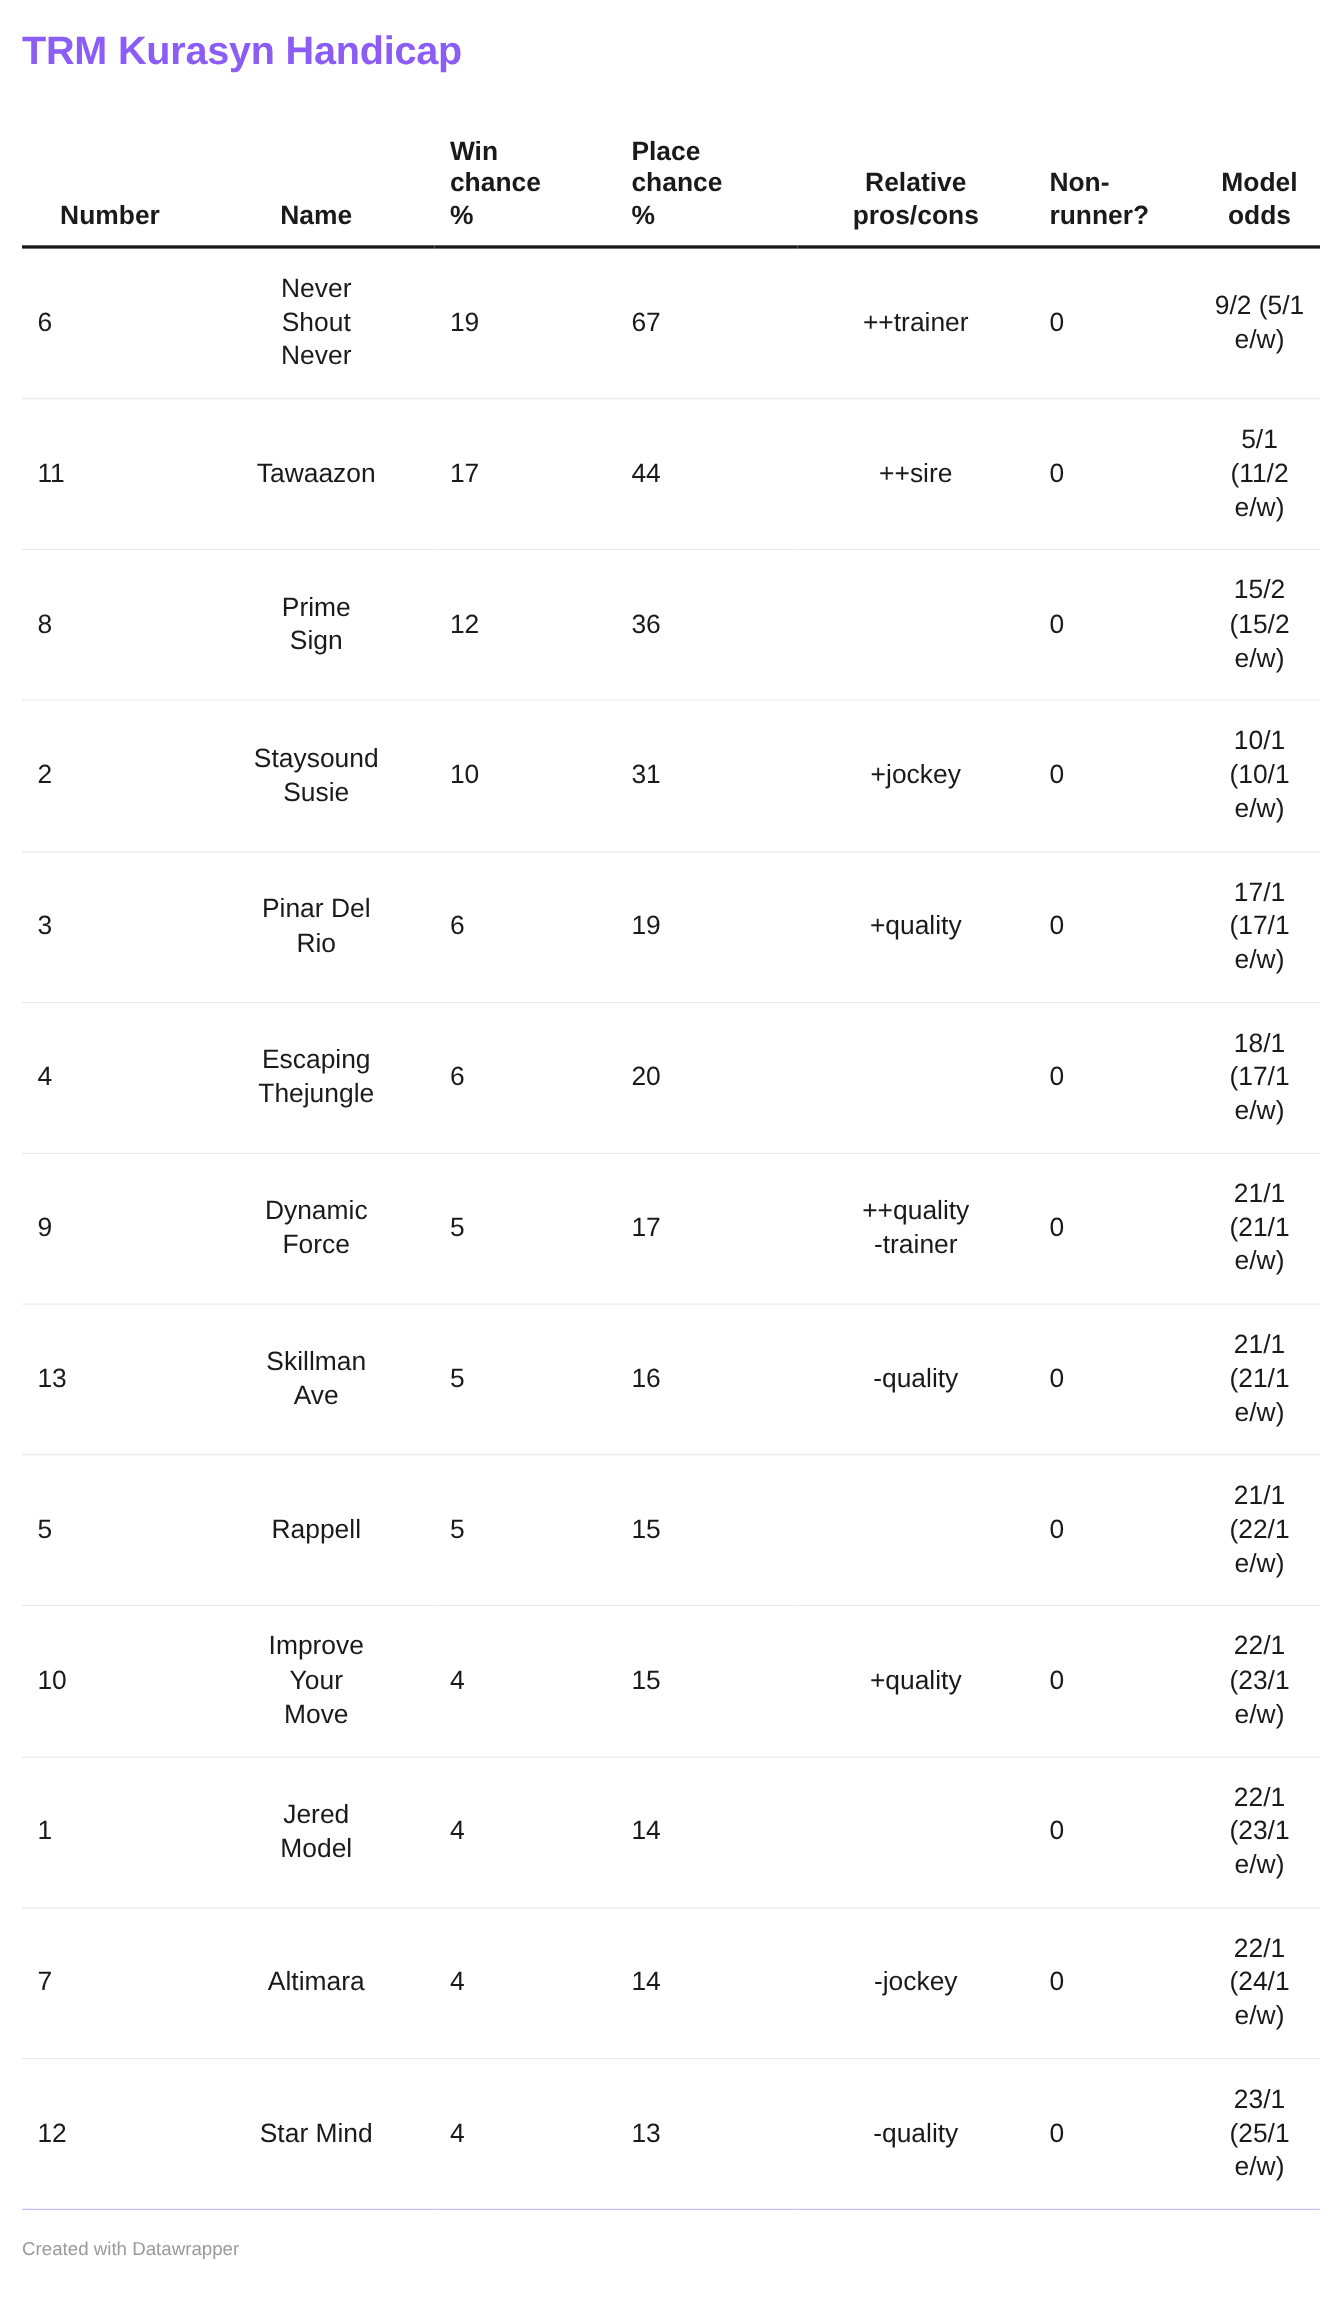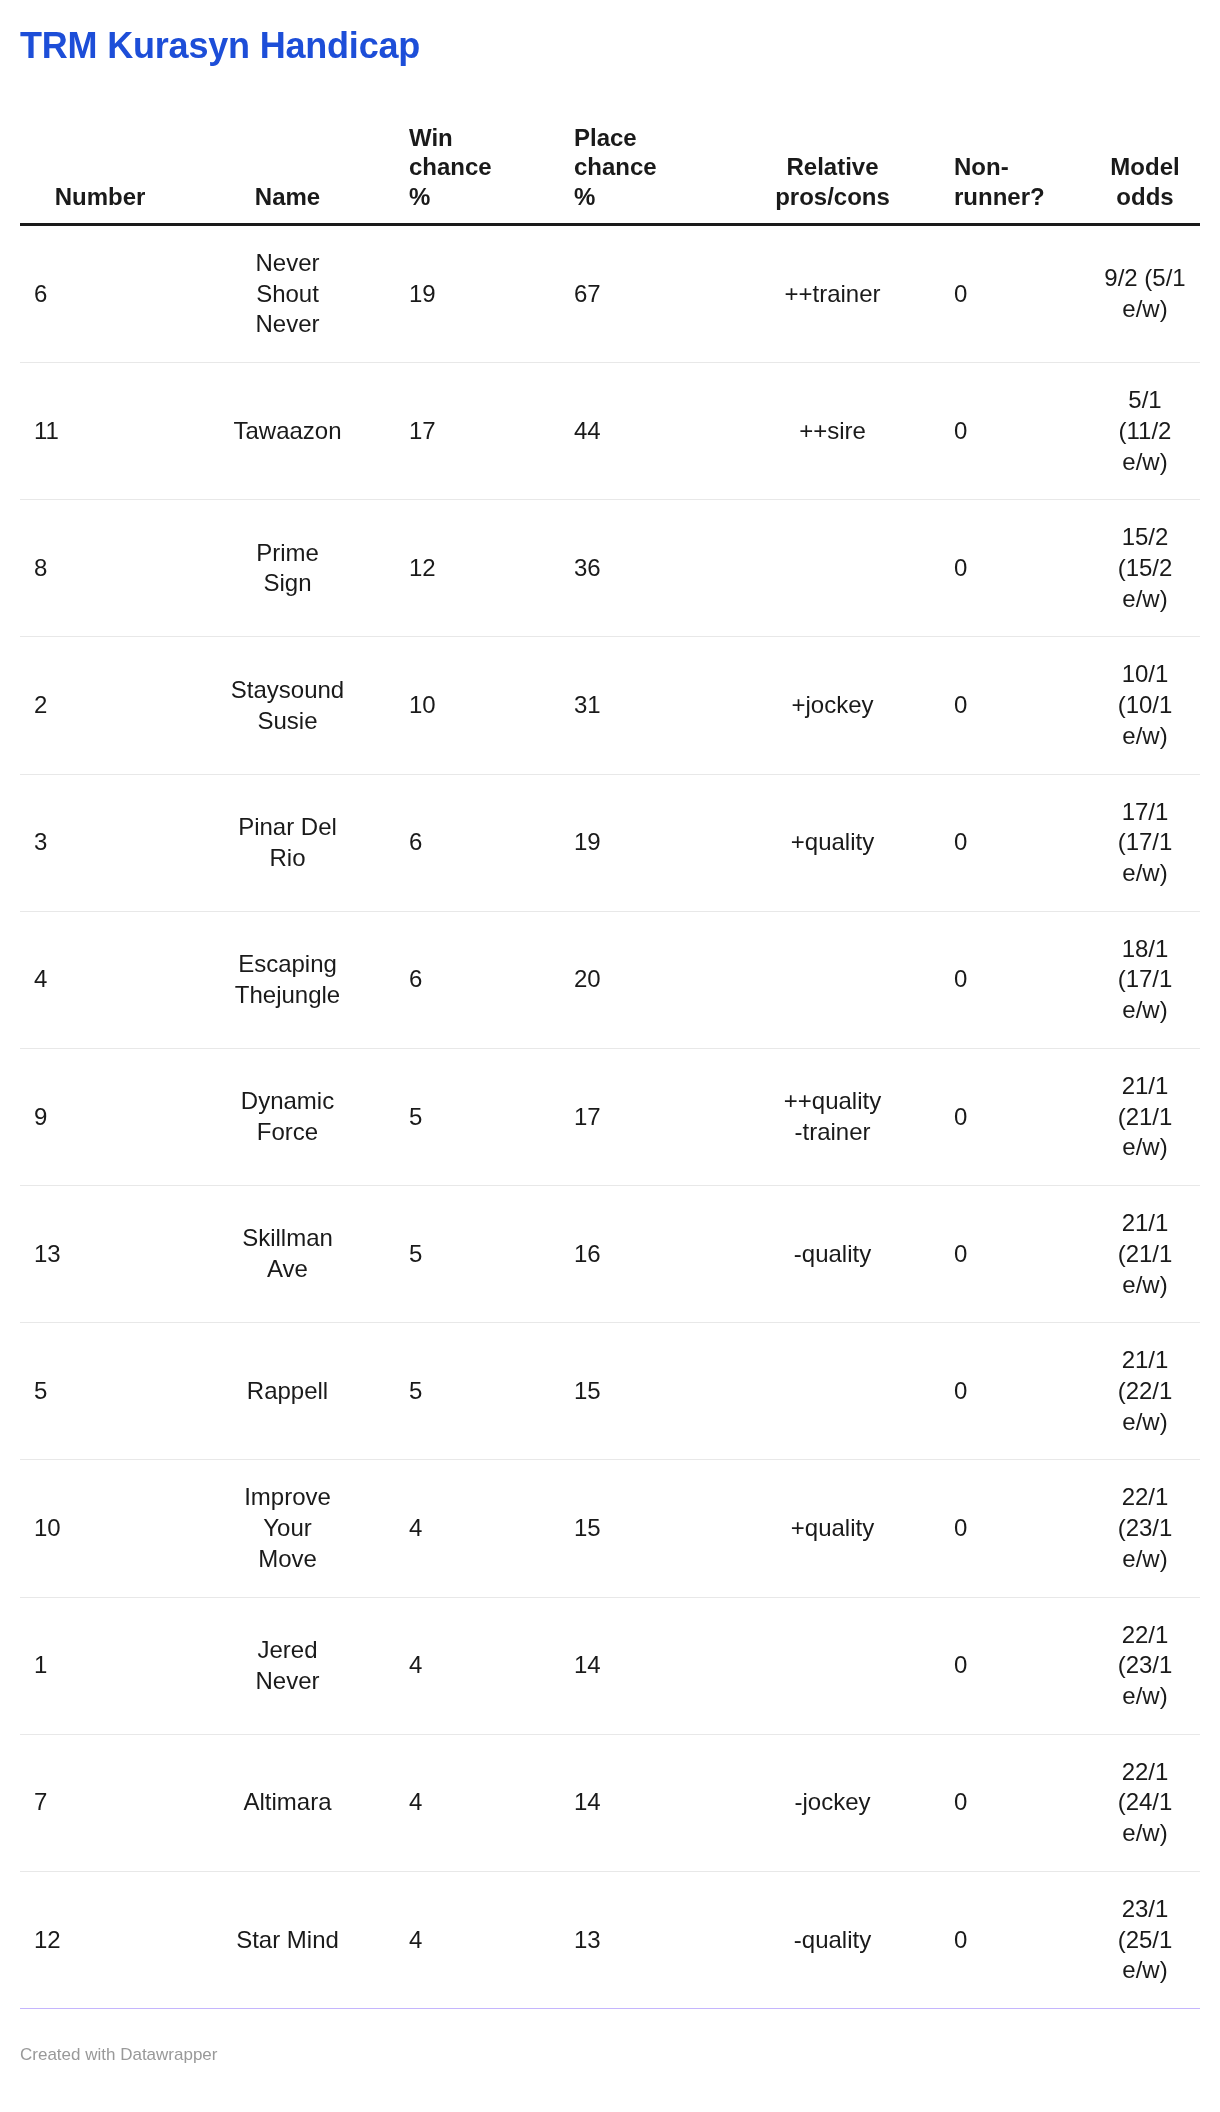--- a/index.html
+++ b/index.html
@@ -16,21 +16,21 @@
   }
   .page {
     width: 1220px;
     box-sizing: border-box;
     padding: 14px 20px 0 20px;
   }
   .title {
     font-size: 36px;
     font-weight: bold;
     letter-spacing: -0.2px;
-    color: #1d4ed8;
+    color: #8b5cf6;
     margin: 10px 0 0 0;
     line-height: 1.2;
   }
   .table-wrap {
     margin-top: 56px;
   }
   table {
     width: 1180px;
     border-collapse: collapse;
     table-layout: fixed;
@@ -60,21 +60,21 @@
     color: #1a1a1a;
     padding: 22px 14px;
     line-height: 1.28;
     border-bottom: 1px solid #e8e8e8;
     vertical-align: middle;
   }
   tbody tr:last-child td {
     border-bottom: 1px solid #c4b5fd;
   }
   .footer {
-    margin-top: 36px;
+    margin-top: 26px;
     padding: 0 20px 16px 20px;
     font-size: 17px;
     color: #999999;
   }
   .wrapline { white-space: pre-line; }
 </style>
 </head>
 <body>
 
 <div class="page">
@@ -227,21 +227,21 @@
           <td class="num">15</td>
           <td class="txt wrapline">+quality</td>
           <td class="num">0</td>
           <td class="txt wrapline">22/1
 (23/1
 e/w)</td>
         </tr>
         <tr>
           <td class="num">1</td>
           <td class="txt wrapline">Jered
-Never</td>
+Model</td>
           <td class="num">4</td>
           <td class="num">14</td>
           <td class="txt wrapline"></td>
           <td class="num">0</td>
           <td class="txt wrapline">22/1
 (23/1
 e/w)</td>
         </tr>
         <tr>
           <td class="num">7</td>

